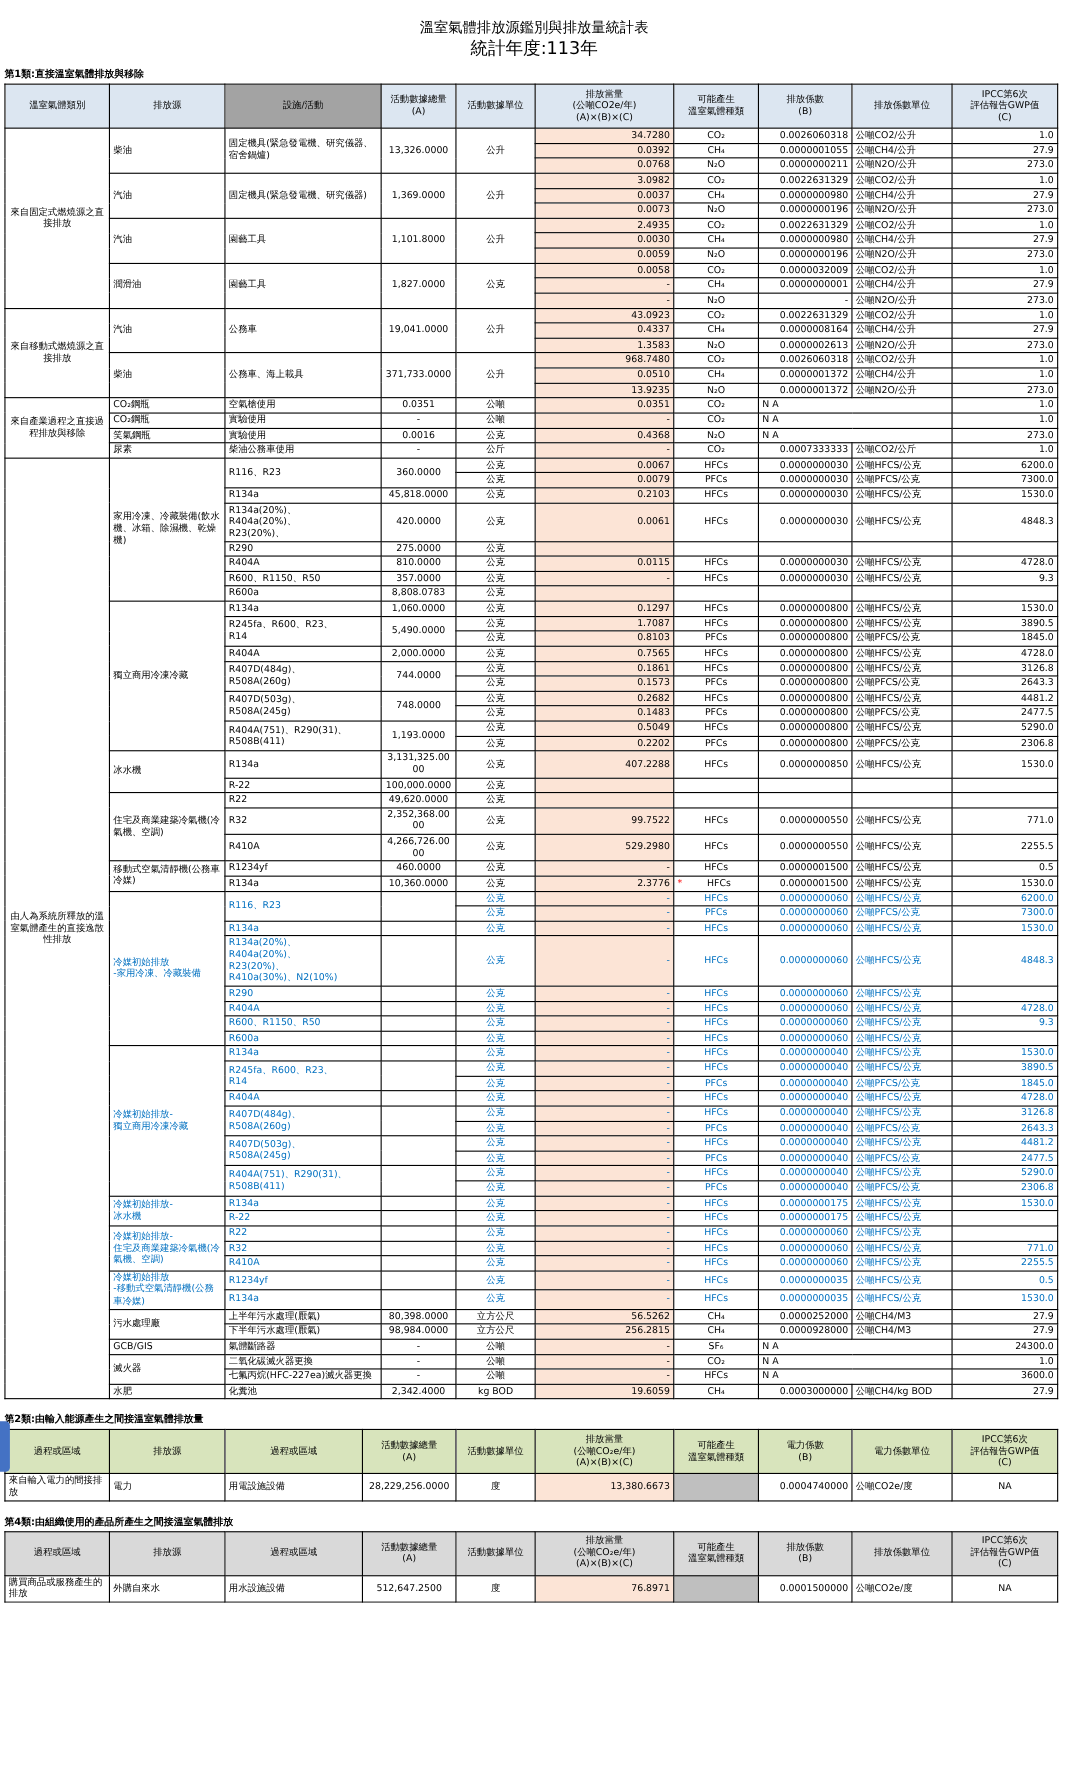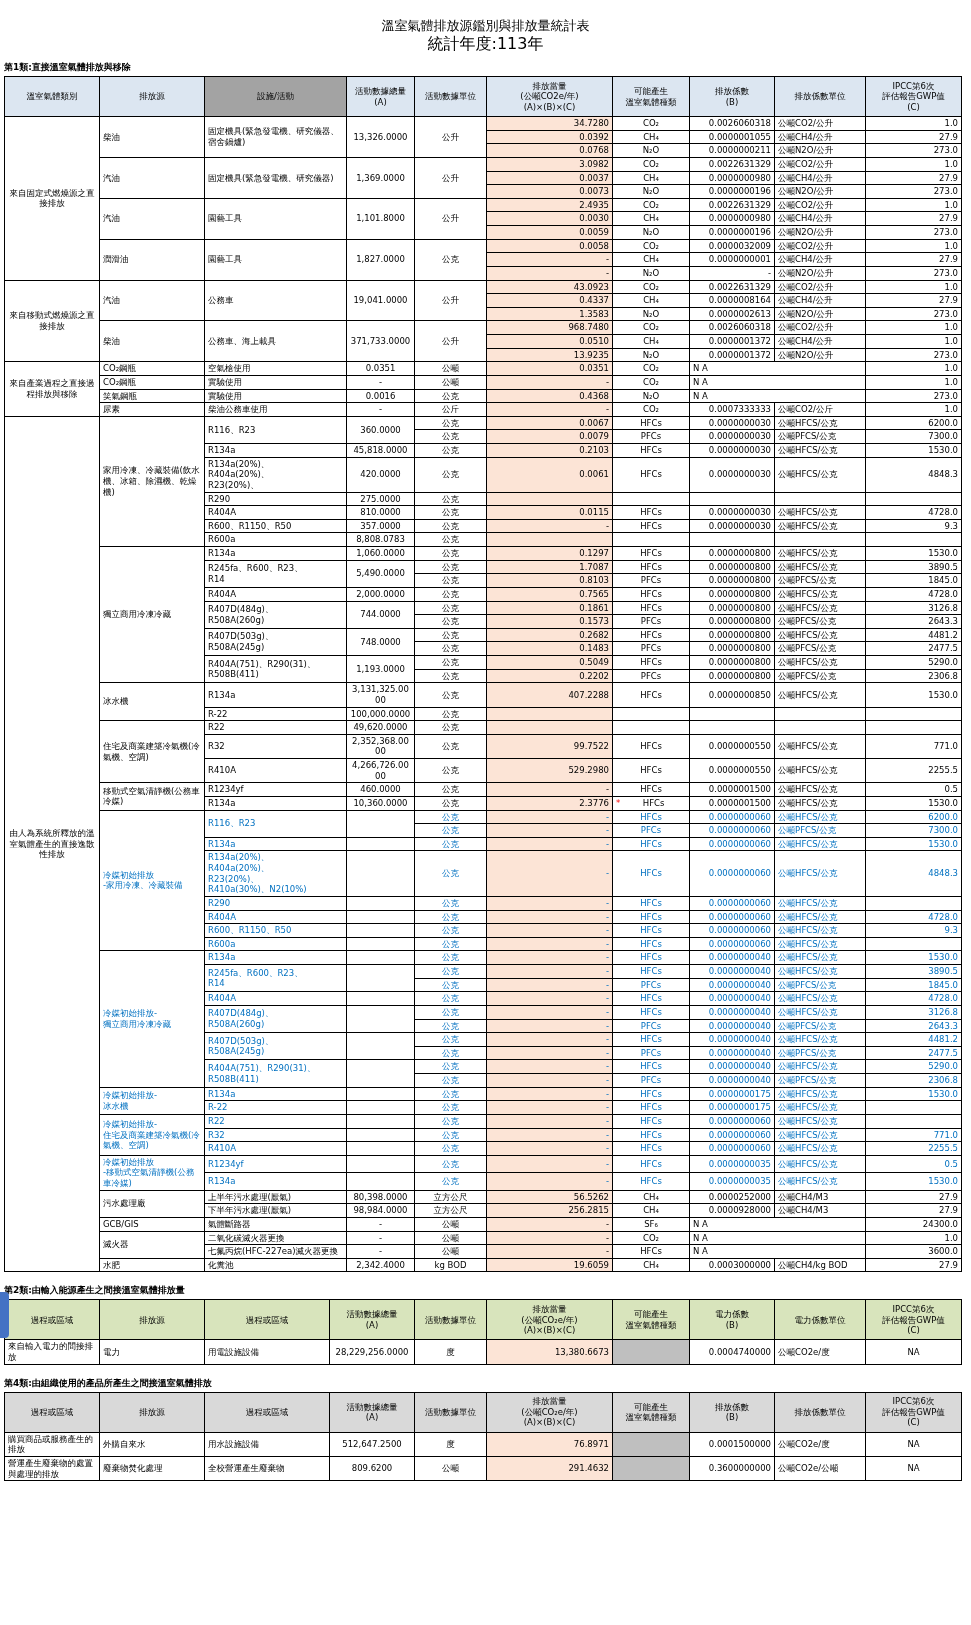--- a/index.html
+++ b/index.html
@@ -943,28 +943,16 @@
         <td class="src">外購自來水</td>
         <td class="fac">用水設施設備</td>
         <td class="num">512,647.2500</td>
         <td class="u">度</td>
         <td class="pk">76.8971</td>
         <td class="gy"></td>
         <td class="cf">0.0001500000</td>
         <td class="cu">公噸CO2e/度</td>
         <td class="ctr">NA</td>
       </tr>
-      <tr>
-        <td class="src">營運產生廢棄物的處置與處理的排放</td>
-        <td class="src">廢棄物焚化處理</td>
-        <td class="fac">全校營運產生廢棄物</td>
-        <td class="num">809.6200</td>
-        <td class="u">公噸</td>
-        <td class="pk">291.4632</td>
-        <td class="gy"></td>
-        <td class="cf">0.3600000000</td>
-        <td class="cu">公噸CO2e/公噸</td>
-        <td class="ctr">NA</td>
-      </tr>
     </tbody>
   </table>
 
 <div class="edge-tab"></div>
 
 </body></html>

